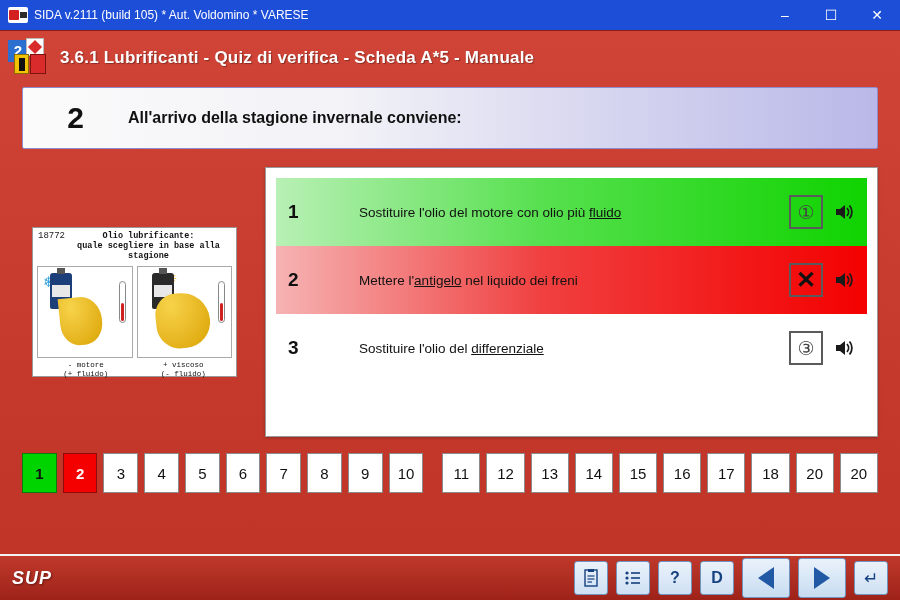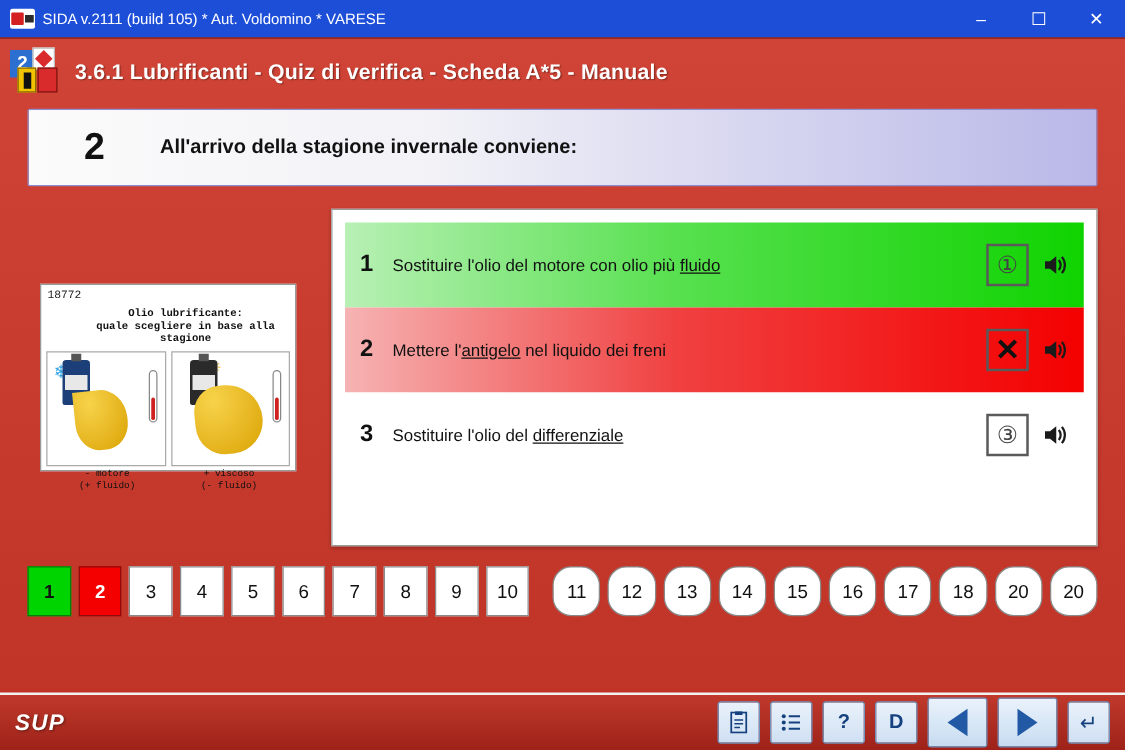--- a/index.html
+++ b/index.html
@@ -188,21 +188,21 @@
     position: absolute;
     left: 5px; top: 3px;
     font-size: 9px;
     color: #222;
   }
   .fig-caption {
     text-align: center;
     font-weight: bold;
     font-size: 8.5px;
     line-height: 1.15;
-    margin-top: 16px;
+    margin-top: 1px;
     margin-left: 30px;
     margin-right: 2px;
   }
   .fig-panels {
     display: flex;
     gap: 4px;
     margin-top: 5px;
     height: 92px;
   }
   .fig-panel {
@@ -310,20 +310,21 @@
   .answer-idx {
     width: 26px;
     font-size: 19px;
     font-weight: bold;
     color: #111;
   }
   .answer-text {
     flex: 1;
     font-size: 13.5px;
     color: #111;
+    margin-left: 45px;
   }
   .answer-text u { text-decoration: underline; }
   .mark-box {
     width: 34px; height: 34px;
     border: 2px solid #5a5a5a;
     display: flex;
     align-items: center;
     justify-content: center;
     font-size: 19px;
     color: #444;
@@ -354,21 +355,21 @@
     width: 40px;
     height: 40px;
     background: #ffffff;
     border: 1px solid #8a8a8a;
     display: flex;
     align-items: center;
     justify-content: center;
     font-size: 15px;
     color: #111;
   }
-  .num.wide { width: 44px; border-radius: 15px; }
+  .num.wide { width: 44px; }
   .num.current { background: #00d400; border-color: #0a7a0a; font-weight: bold; }
   .num.wrong { background: #f40000; border-color: #8e0b0b; color: #ffffff; font-weight: bold; }
   .num-gap { width: 8px; }
 
   
   .footer {
     position: absolute;
     left: 0; bottom: 0;
     width: 900px;
     height: 46px;

